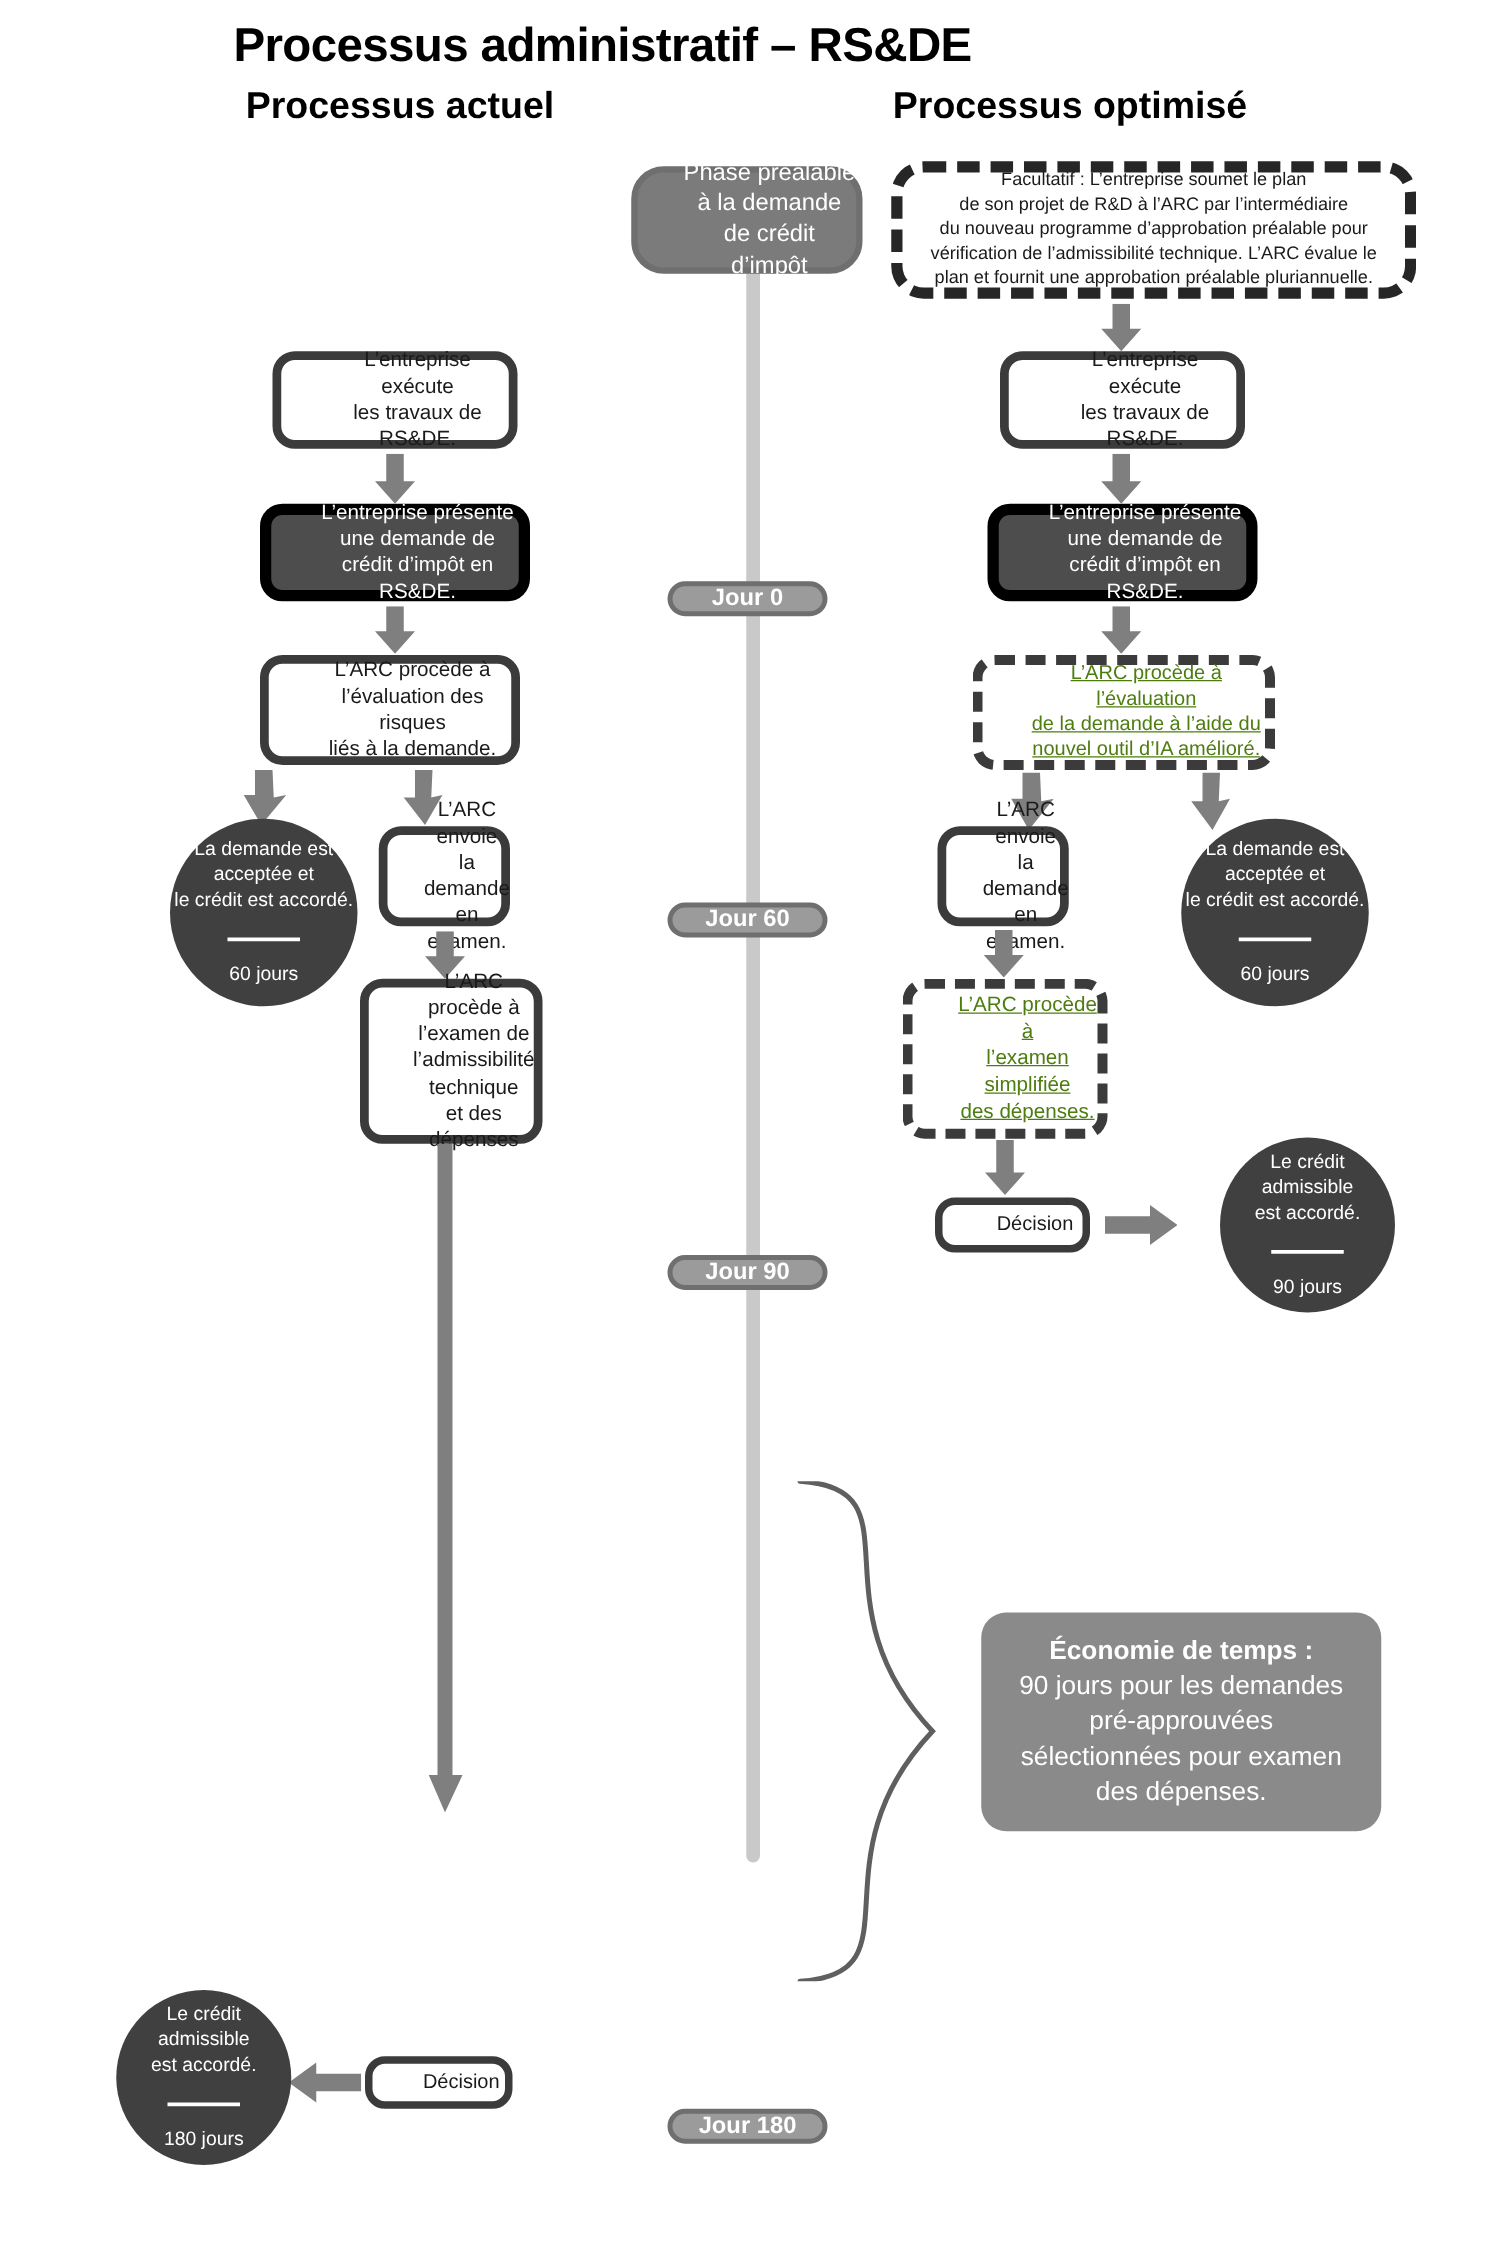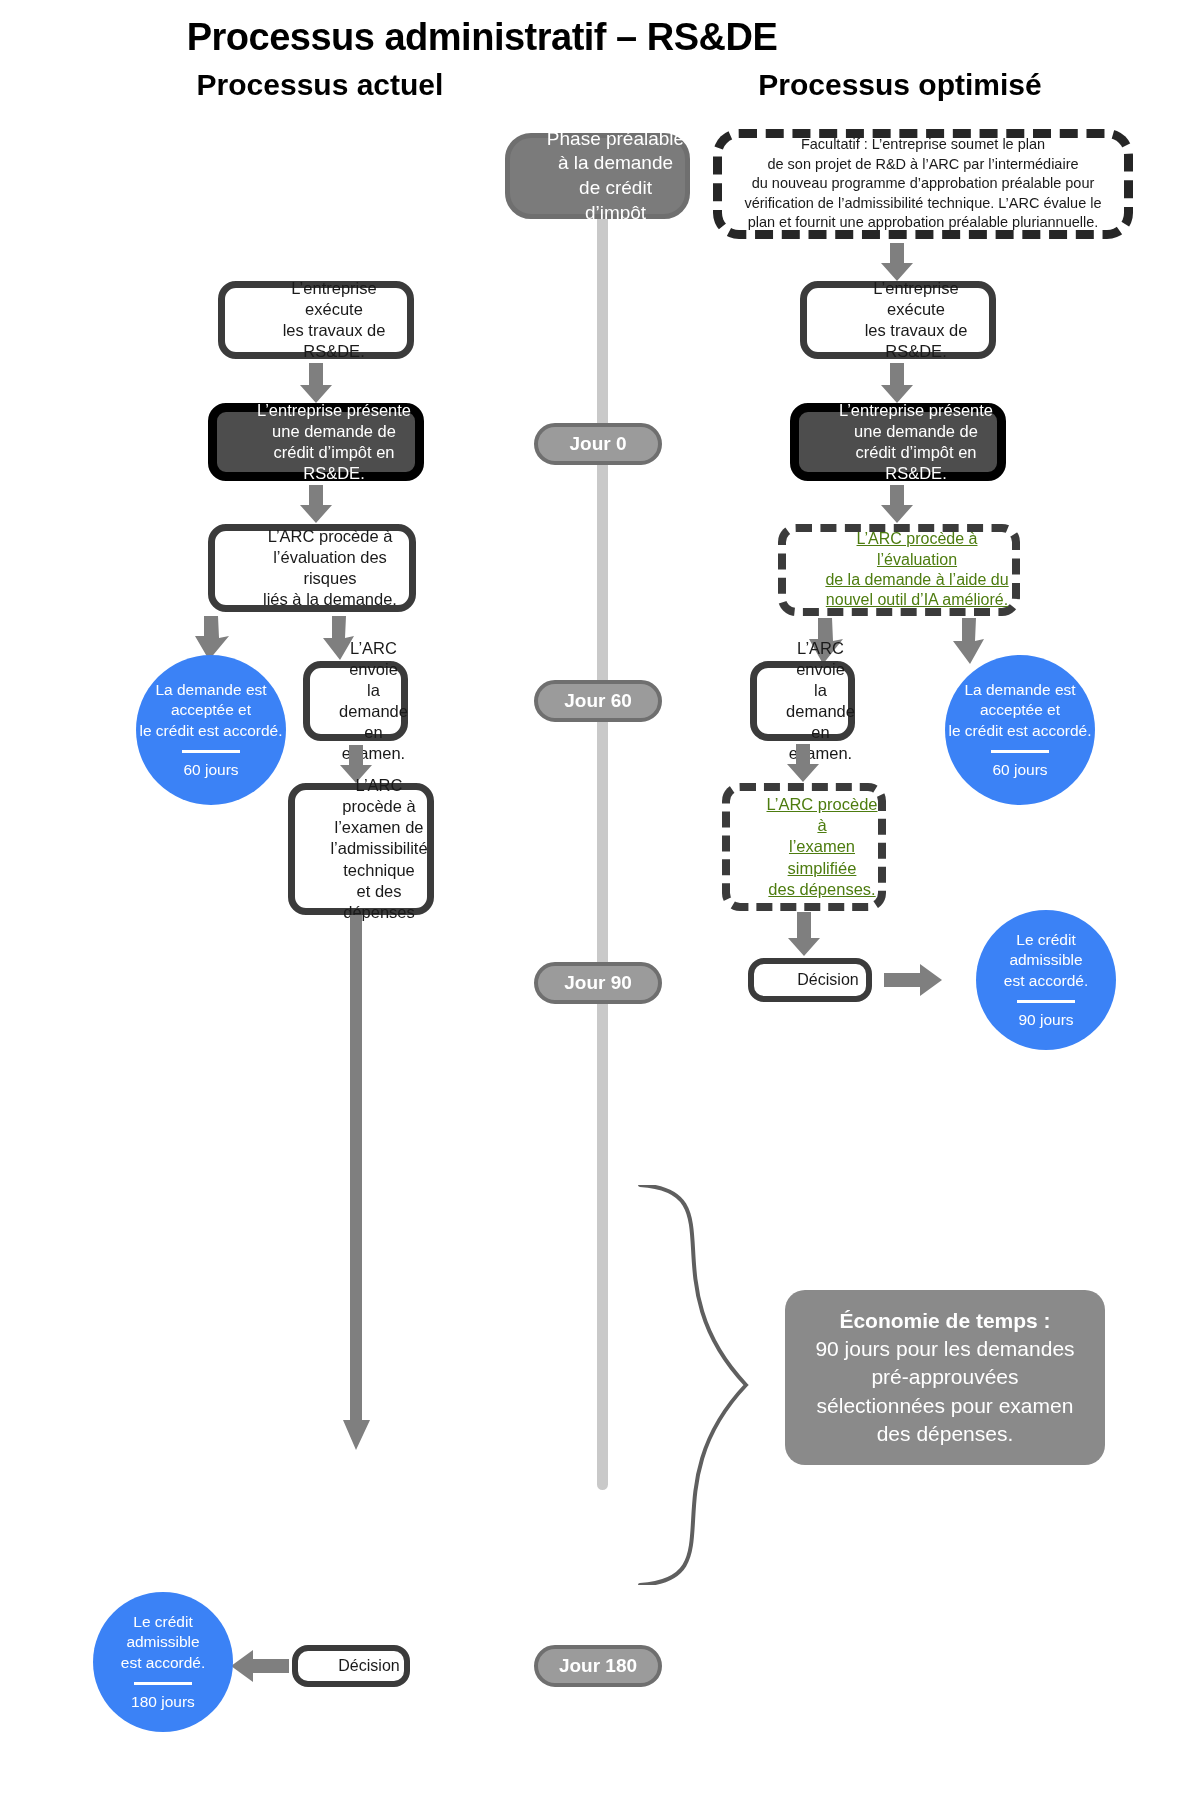--- a/index.html
+++ b/index.html
@@ -19,37 +19,37 @@
     text-align: center;
     font-size: 38px; font-weight: bold; letter-spacing: -0.5px;
     color: #000;
   }
   .col-title {
     position: absolute; top: 68px;
     font-size: 30px; font-weight: bold; color: #000;
     text-align: center;
   }
   .col-title.left  { left: 60px;  width: 520px; }
-  .col-title.right { left: 640px; width: 520px; }
+  .col-title.right { left: 596px; width: 520px; }
 
   
   .spine {
     position: absolute; left: 597px; top: 170px;
     width: 11px; height: 1320px;
     background: #c9c9c9; border-radius: 6px;
   }
   .day-pill {
     position: absolute;
     background: #9b9b9b;
     border: 4px solid #6f6f6f;
     border-radius: 22px;
     color: #ffffff;
     font-size: 19px; font-weight: bold;
     display: flex; align-items: center; justify-content: center;
-    width: 128px; height: 42px;
+    width: 128px; height: 28px; margin-top: 42px;
   }
 
   
   .node {
     position: absolute;
     display: flex; align-items: center; justify-content: center;
     text-align: center;
     line-height: 1.28;
     white-space: pre-line;
     padding-left: 36px;
@@ -106,27 +106,28 @@
     font-size: 21px;
     line-height: 1.35;
     padding: 10px 18px;
   }
   .savings-title { font-weight: bold; }
 
   
   .circle {
     position: absolute;
     border-radius: 50%;
-    background: #3b82f6;
+    background: #404040;
     color: #ffffff;
     display: flex; flex-direction: column;
     align-items: center; justify-content: center;
     text-align: center;
     font-size: 15.5px; line-height: 1.3;
     white-space: pre-line;
+    gap: 10px;
   }
   .circle .rule {
     width: 58px; height: 3px; background: #ffffff;
     margin: 9px 0 7px 0;
   }
   .circle .days { font-size: 15.5px; }
 
   
   .arrow { position: absolute; }
   .arrow svg { display: block; }

